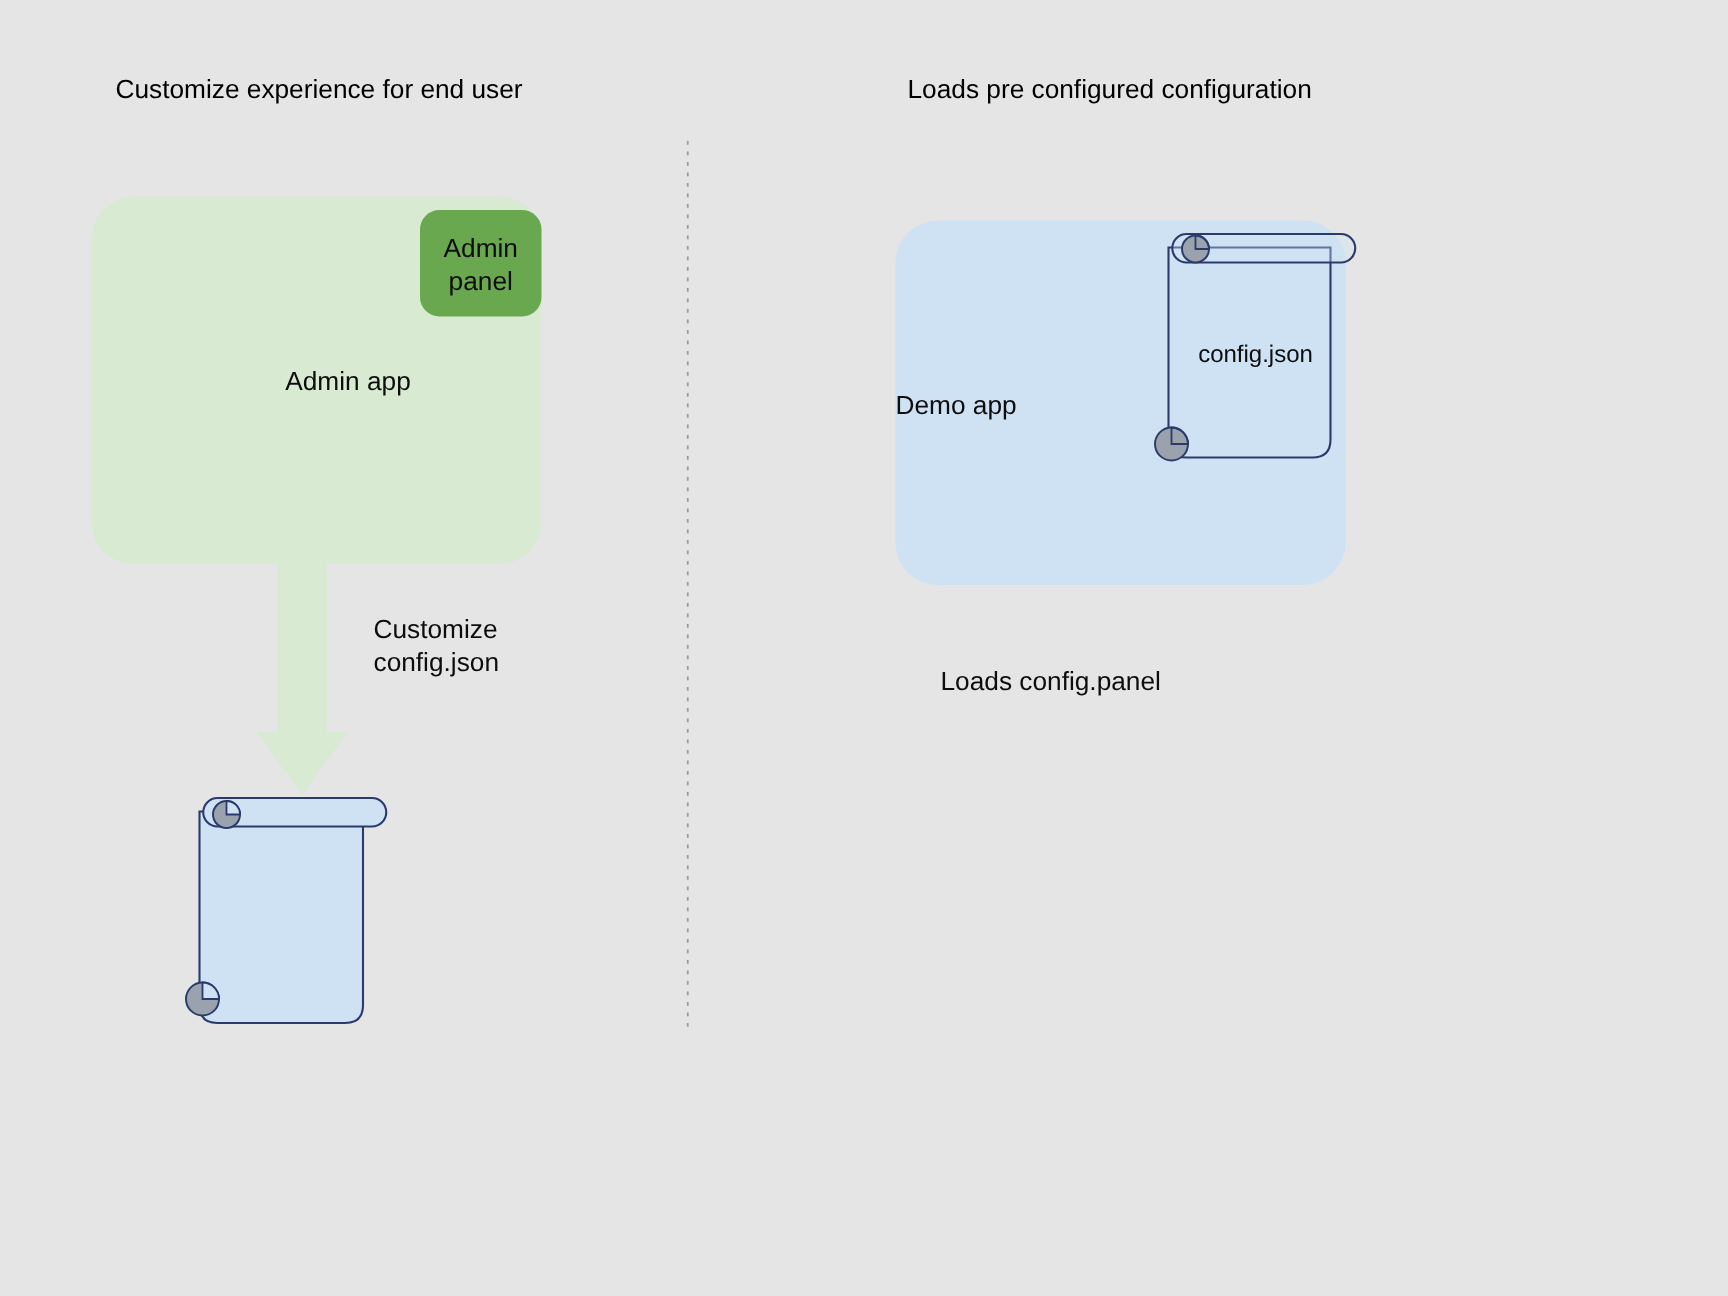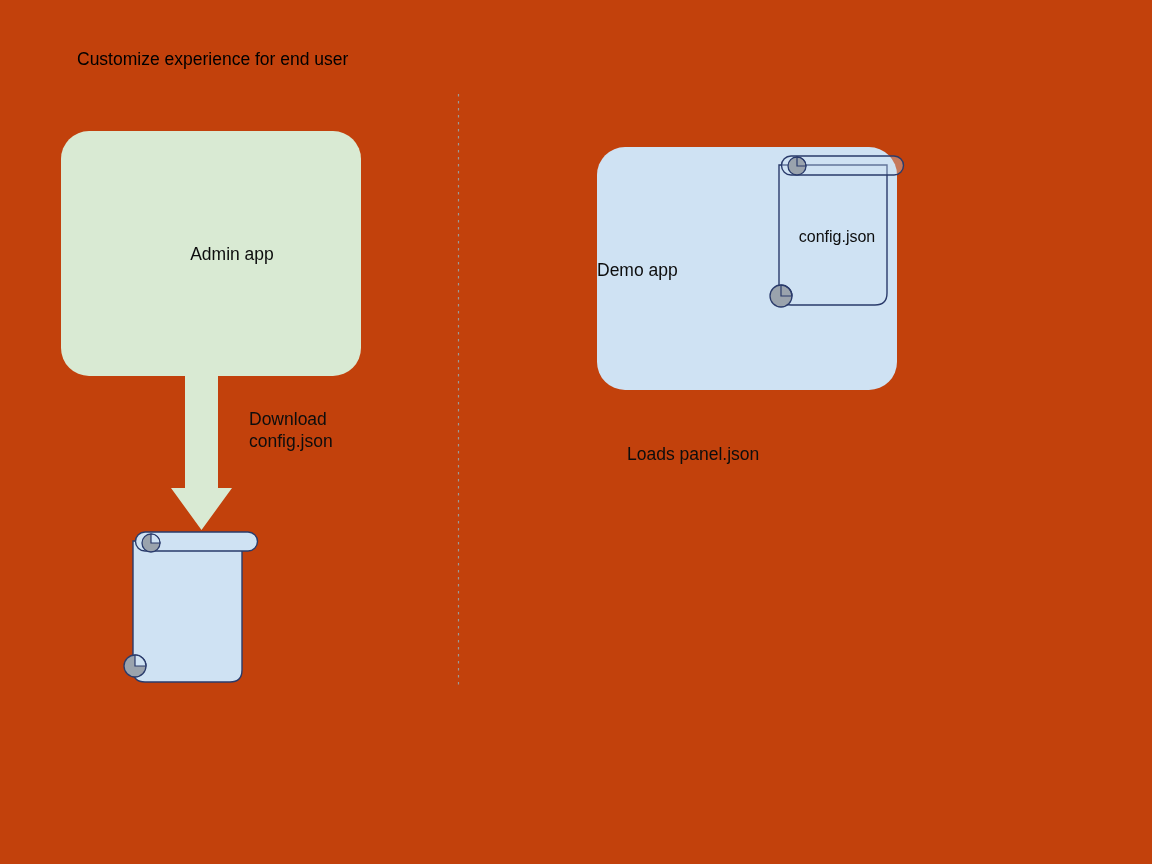--- a/index.html
+++ b/index.html
@@ -8,21 +8,21 @@
     background: #ffffff;
   }
   body {
     font-family: "Liberation Sans", sans-serif;
     -webkit-font-smoothing: antialiased;
   }
   #canvas {
     position: relative;
     width: 1152px;
     height: 864px;
-    background: #c2410c;
+    background: #e5e5e5;
     overflow: hidden;
   }
 
   
   .label {
     position: absolute;
     color: #0d0d0d;
     font-size: 17.5px;
     line-height: 22px;
     white-space: pre;
@@ -86,34 +86,39 @@
 <body>
 
 <div id="canvas">
 
   <div class="label section-title" style="left:77px; top:48px;">Customize experience for end user</div>
 
   <div class="panel panel-green" style="left:61px; top:131px; width:300px; height:245px;"></div>
 
   <div class="label" style="left:61px; top:243px; width:300px; text-align:center;margin-left:21px;">Admin app</div>
 
+  <div class="chip-green" style="left:280px; top:140px; width:81px; height:71px;">
+    <span class="chip-text">Admin
+panel</span>
+  </div>
 
-  <div class="label" style="left:249px; top:408px;">Download</div>
+  <div class="label" style="left:249px; top:408px;">Customize</div>
   <div class="label" style="left:249px; top:430px;">config.json</div>
 
   <div class="doc-text" style="left:133px; top:603px; width:110px;">config.json</div>
 
+  <div class="label section-title" style="left:605px; top:48px;">Loads pre configured configuration</div>
 
   <div class="panel panel-blue" style="left:597px; top:147px; width:300px; height:243px;"></div>
 
   <div class="label" style="left:597px; top:259px; width:205px; text-align:left;">Demo app</div>
 
   <div class="doc-text" style="left:782px; top:227px; width:110px;">config.json</div>
 
-  <div class="label" style="left:627px; top:443px;">Loads panel.json</div>
+  <div class="label" style="left:627px; top:443px;">Loads config.panel</div>
 
   <svg id="overlay" viewBox="0 0 1152 864" xmlns="http://www.w3.org/2000/svg">
 
     <path d="M 185 360 L 218 360 L 218 488 L 232 488 L 201.5 530 L 171 488 L 185 488 Z" fill="#d9ead3" stroke="none"></path>
 
     <line x1="458.5" y1="94" x2="458.5" y2="686" stroke="#9a9a9a" stroke-width="1.2" stroke-dasharray="2.5 4.5"></line>
 
     <g>
 
       <path d="M 133 541 L 133 670 Q 133 682 145 682 L 230 682 Q 242 682 242 670 L 242 541 Z" fill="#cfe2f3" stroke="#2a3b6b" stroke-width="1.4"></path>

